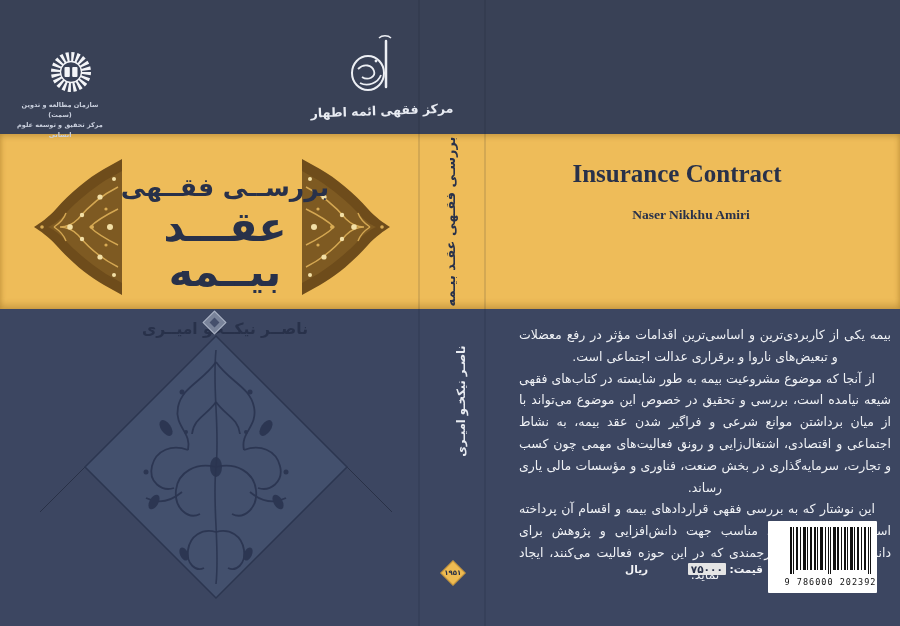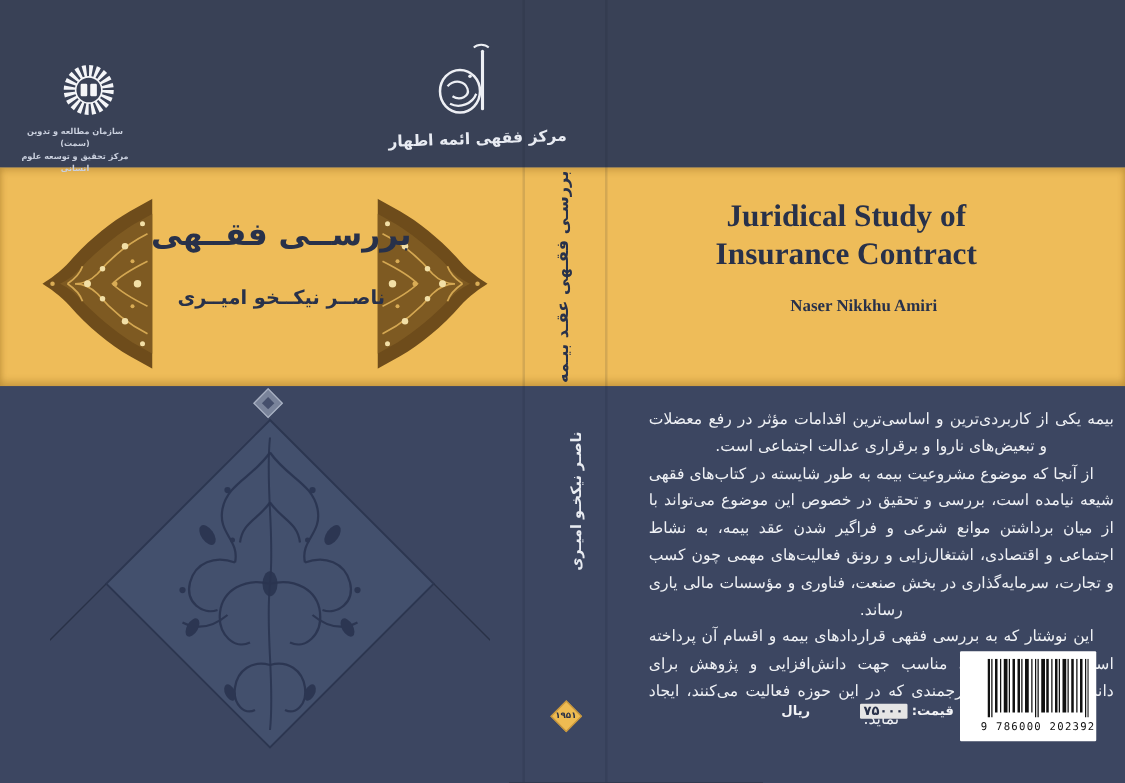--- a/index.html
+++ b/index.html
@@ -137,35 +137,35 @@
         <circle cx="12" cy="70" r="1.8"></circle>
           <circle cx="62" cy="70" r="2"></circle>
         <circle cx="76" cy="52" r="1.6"></circle>
           <circle cx="76" cy="88" r="1.6"></circle>
       </g>
     </svg>
   </div>
 
   <div class="abs front-title">
     <div class="t1">بررســی فقــهی</div>
+    <div class="t2">عقـــد بیــمه</div>
     <div class="auth">ناصــر نیکــخو امیــری</div>
   </div>
 
   <div class="abs spine-box spine-title">
     <span class="rot">بررسـی فقـهی عقـد بیـمه</span>
   </div>
   <div class="abs spine-box spine-author">
     <span class="rot">ناصـر نیکخـو امیـری</span>
   </div>
   <div class="abs badge">
     <span>۱۹۵۱</span>
   </div>
 
   <div class="abs en-block">
-    <div class="et">Juridical Study of</div>
     <div class="et">Insurance Contract</div>
     <div class="ea">Naser Nikkhu Amiri</div>
   </div>
 
   <div class="abs abstract">
     <p>بیمه یکی از کاربردی‌ترین و اساسی‌ترین اقدامات مؤثر در رفع معضلات و تبعیض‌های ناروا و برقراری عدالت اجتماعی است.</p>
     <p>از آنجا که موضوع مشروعیت بیمه به طور شایسته در کتاب‌های فقهی شیعه نیامده است، بررسی و تحقیق در خصوص این موضوع می‌تواند با از میان برداشتن موانع شرعی و فراگیر شدن عقد بیمه، به نشاط اجتماعی و اقتصادی، اشتغال‌زایی و رونق فعالیت‌های مهمی چون کسب و تجارت، سرمایه‌گذاری در بخش صنعت، فناوری و مؤسسات مالی یاری رساند.</p>
     <p>این نوشتار که به بررسی فقهی قراردادهای بیمه و اقسام آن پرداخته است، می‌تواند بستری مناسب جهت دانش‌افزایی و پژوهش برای دانش‌وران و محققان ارجمندی که در این حوزه فعالیت می‌کنند، ایجاد نماید.</p>
   </div>
 

